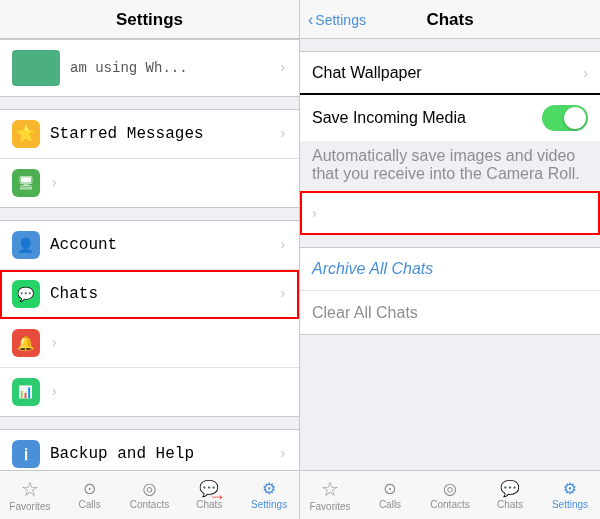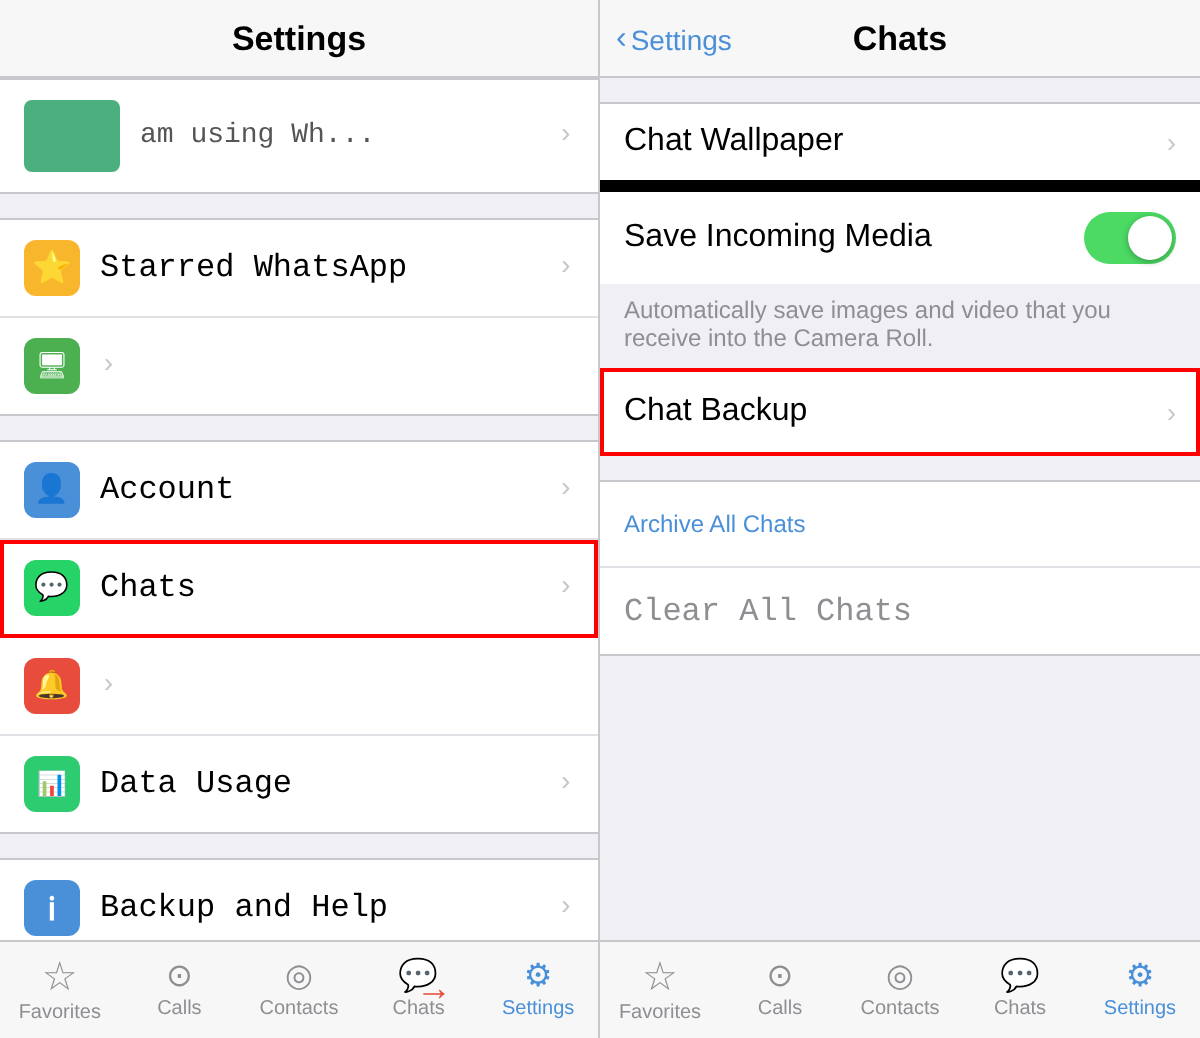--- a/index.html
+++ b/index.html
@@ -175,21 +175,21 @@
 
     .right-section {
       margin-top: 12px;
     }
 
     .right-item {
       background: #fff;
       display: flex;
       align-items: center;
       padding: 10px 12px;
-      border-bottom: 6px solid #000000;
+      border-bottom: 2px solid #000000;
       min-height: 44px;
       position: relative;
     }
 
     .right-item:first-child {
       border-top: 1px solid #c8c7cc;
     }
 
     .right-item:last-child {
       border-bottom: 1px solid #c8c7cc;
@@ -216,21 +216,21 @@
       right: 2px;
       top: 2px;
       width: 22px;
       height: 22px;
       background: #fff;
       border-radius: 50%;
       box-shadow: 0 1px 3px rgba(0,0,0,0.3);
     }
 
     .save-media-description {
-      font-size: 12px;
+      font-size: 16px;
       color: #8e8e93;
       padding: 6px 12px 8px;
     }
 
     .chat-backup-item {
       background: #fff;
       border-top: 1px solid #c8c7cc;
       border-bottom: 1px solid #c8c7cc;
       display: flex;
       align-items: center;
@@ -257,27 +257,27 @@
     .action-item:first-child {
       border-top: 1px solid #c8c7cc;
     }
 
     .action-item:last-child {
       border-bottom: 1px solid #c8c7cc;
     }
 
     .action-blue {
       color: #4a90d9;
-      font-size: 12px;
+      font-size: 16px;
+      font-style: italic;
     }
 
     .action-gray {
       color: #8e8e93;
       font-size: 16px;
-      font-family: Liberation Mono, monospace;
     }
 
     
     .tab-bar {
       display: flex;
       height: 49px;
       background: #f7f7f7;
       border-top: 1px solid #c8c7cc;
     }
 
@@ -320,21 +320,21 @@
 
       <div class="profile-item">
         <div class="profile-avatar"></div>
         <span class="profile-name">am using Wh...</span>
         <span class="chevron">›</span>
       </div>
 
       <div class="settings-section">
         <div class="settings-item">
           <div class="item-icon icon-yellow">⭐</div>
-          <span class="item-label">Starred WhatsApp</span>
+          <span class="item-label">Starred Messages</span>
           <span class="chevron">›</span>
         </div>
         <div class="settings-item">
           <div class="item-icon icon-green" style="font-size:13px;">🖥</div>
           <span class="chevron">›</span>
         </div>
       </div>
 
       <div class="settings-section">
         <div class="settings-item">
@@ -346,21 +346,20 @@
           <div class="item-icon" style="background:#25D366;font-size:14px;">💬</div>
           <span class="item-label">Chats</span>
           <span class="chevron">›</span>
         </div>
         <div class="settings-item">
           <div class="item-icon icon-red" style="font-size:14px;">🔔</div>
           <span class="chevron">›</span>
         </div>
         <div class="settings-item">
           <div class="item-icon icon-teal" style="font-size:12px;">📊</div>
-          <span class="item-label">Data Usage</span>
           <span class="chevron">›</span>
         </div>
       </div>
 
       <div class="settings-section">
         <div class="settings-item">
           <div class="item-icon icon-info" style="font-size:16px;font-weight:bold;">ℹ</div>
           <span class="item-label">Backup and Help</span>
           <span class="chevron">›</span>
         </div>
@@ -415,21 +414,20 @@
 
         <div class="right-item" style="border-bottom: none;">
           <span class="right-item-label">Save Incoming Media</span>
           <div class="toggle-on"></div>
         </div>
         <div class="save-media-description">
           Automatically save images and video that you receive into the Camera Roll.
         </div>
 
         <div class="chat-backup-item">
-          <span class="right-item-label">Chat Backup</span>
           <span class="chevron">›</span>
         </div>
       </div>
 
       <div class="action-section">
         <div class="action-item">
           <span class="action-blue">Archive All Chats</span>
         </div>
         <div class="action-item">
           <span class="action-gray">Clear All Chats</span>

